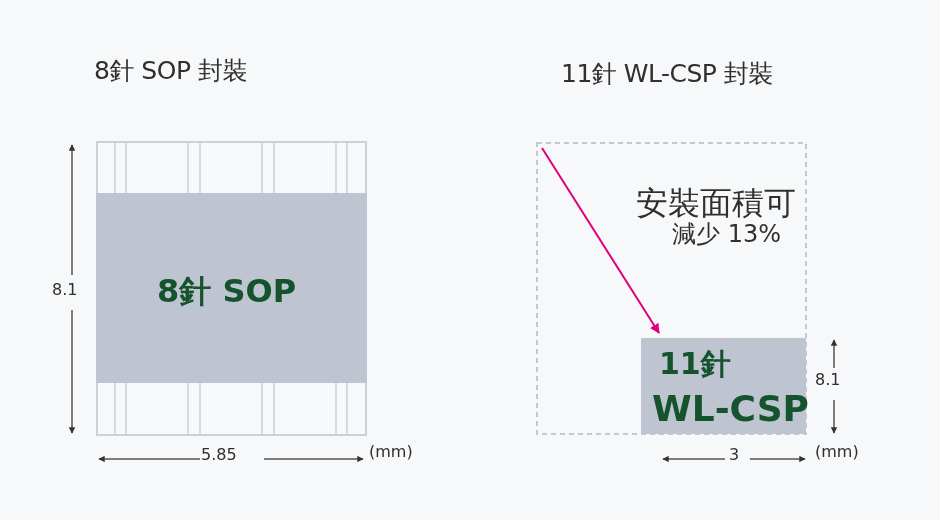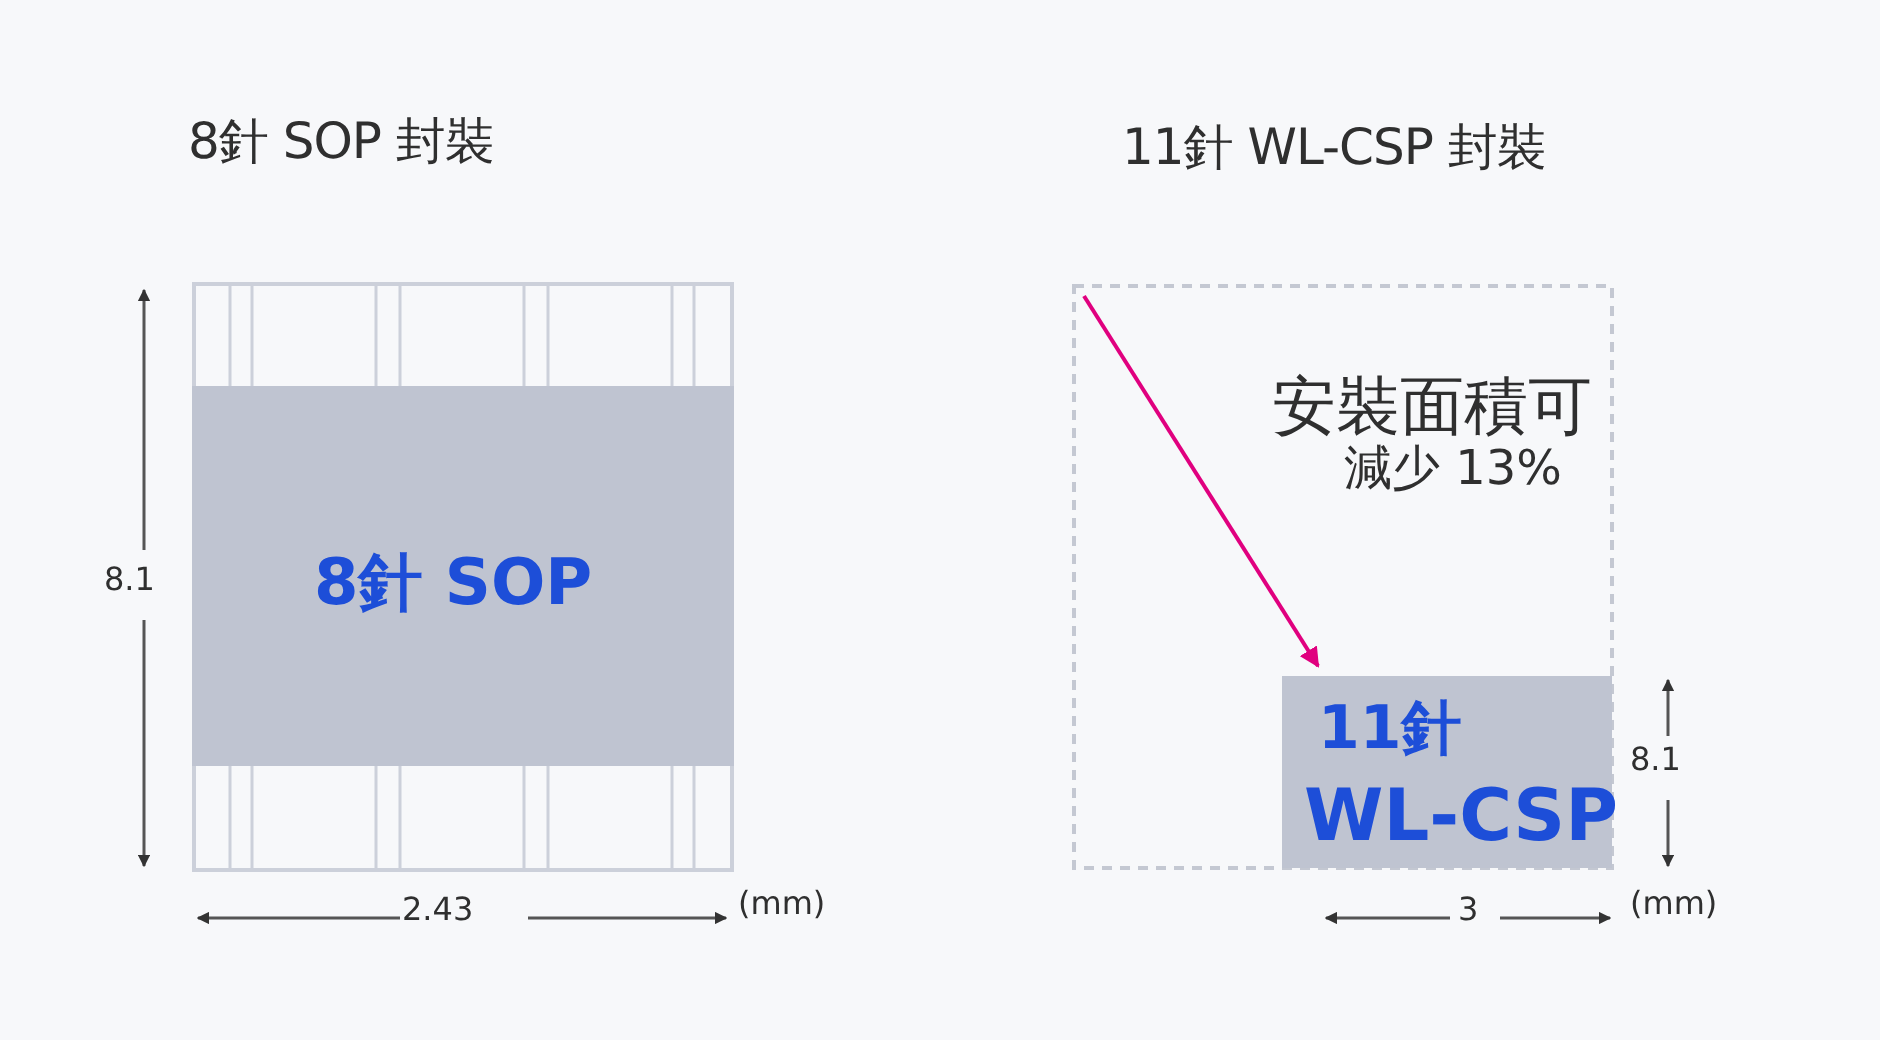--- a/index.html
+++ b/index.html
@@ -3,21 +3,21 @@
 <meta charset="utf-8">
 <style>
   html, body { margin: 0; padding: 0; }
   body {
     width: 940px; height: 520px; background: #f7f8fa; position: relative; overflow: hidden;
     font-family: "DejaVu Sans", "Liberation Sans", sans-serif; color: #2f2f2f;
   }
   .abs { position: absolute; }
   .title { font-size: 25px; letter-spacing: -0.5px; white-space: nowrap; }
   .label { font-size: 16px; white-space: nowrap; }
-  .pkg-label { color: #1d4ed8; font-weight: bold; white-space: nowrap; }
+  .pkg-label { color: #14532d; font-weight: bold; white-space: nowrap; }
   svg { position: absolute; left: 0; top: 0; }
 </style>
 </head>
 <body>
 
 <svg width="940" height="520" viewBox="0 0 940 520">
   <defs>
     <marker id="ah" viewBox="0 0 10 10" refX="9" refY="5" markerWidth="4.2" markerHeight="4.2" orient="auto-start-reverse">
       <path d="M0,0 L10,5 L0,10 z" fill="#333333"></path>
     </marker>
@@ -64,21 +64,21 @@
 
   <g>
     <line x1="663" y1="459" x2="725" y2="459" stroke="#555" stroke-width="1.5" marker-start="url(#ah)"></line>
     <line x1="750" y1="459" x2="805" y2="459" stroke="#555" stroke-width="1.5" marker-end="url(#ah)"></line>
   </g>
 </svg>
 
 <div class="abs title" style="left:94px; top:54px;">8針 SOP 封裝</div>
 <div class="abs pkg-label" style="left:157px; top:270px; font-size:32px;">8針 SOP</div>
 <div class="abs label" style="left:52px; top:280px; background:#f7f8fa;">8.1</div>
-<div class="abs label" style="left:201px; top:445px;">2.43</div>
+<div class="abs label" style="left:201px; top:445px;">5.85</div>
 <div class="abs label" style="left:369px; top:442px;">(mm)</div>
 
 <div class="abs title" style="left:561px; top:57px;">11針 WL-CSP 封裝</div>
 <div class="abs label" style="left:636px; top:182px; font-size:32px;">安裝面積可</div>
 <div class="abs label" style="left:672px; top:218px; font-size:24px;">減少 13%</div>
 <div class="abs pkg-label" style="left:659px; top:344px; font-size:30px;text-align:center;">11針</div>
 <div class="abs pkg-label" style="left:652px; top:388px; font-size:36px;">WL-CSP</div>
 <div class="abs label" style="left:815px; top:370px;">8.1</div>
 <div class="abs label" style="left:729px; top:445px;">3</div>
 <div class="abs label" style="left:815px; top:442px;">(mm)</div>

